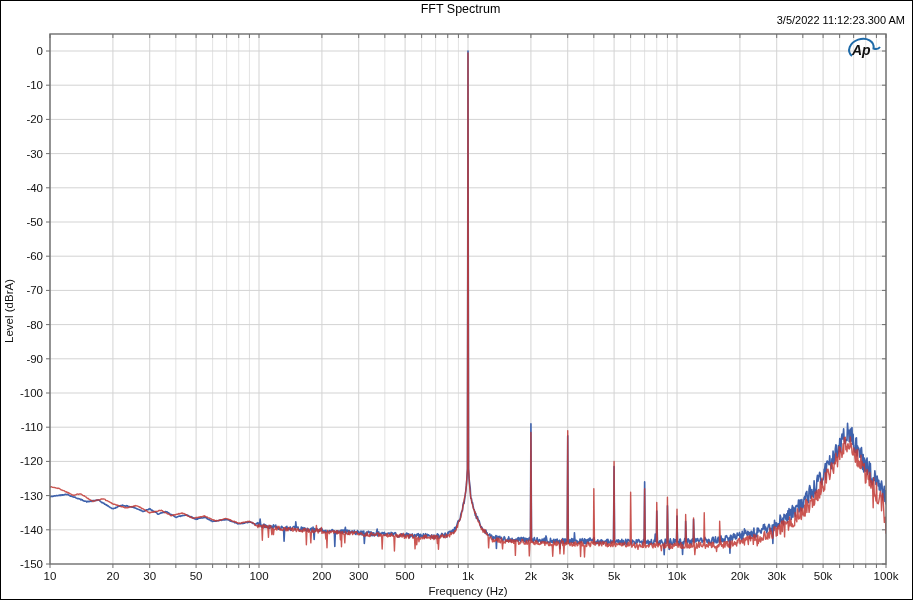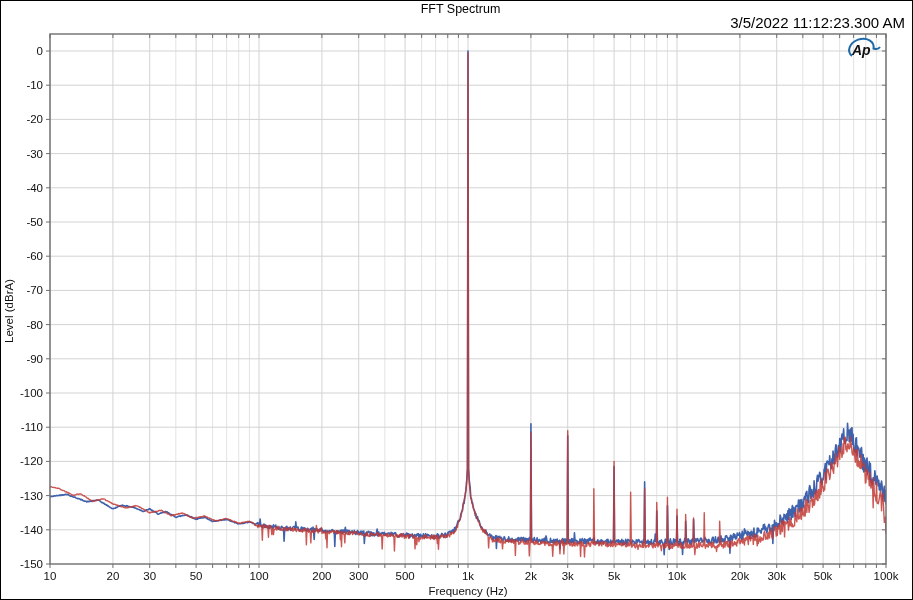--- a/index.html
+++ b/index.html
@@ -7,21 +7,21 @@
     position:relative;width:913px;height:600px;background:#ffffff;
     box-sizing:border-box;border:1px solid #000;
     font-family:"Liberation Sans",sans-serif;overflow:hidden;
   }
   .chart-title{
     position:absolute;top:1px;left:4px;width:100%;text-align:center;
     font-size:12.5px;color:#000;
   }
   .timestamp{
     position:absolute;top:13px;right:7px;text-align:right;
-    font-size:15px;color:#000;
+    font-size:11px;color:#000;
   }
   svg text{font-family:"Liberation Sans",sans-serif;fill:#111;}
   .axis-title{font-size:11.5px;fill:#111;}
   .tick-label{font-size:11.5px;fill:#111;}
   .logo-text{font-size:14px;font-style:italic;font-weight:bold;}
 </style>
 </head>
 <body>
 
 <div class="window">

